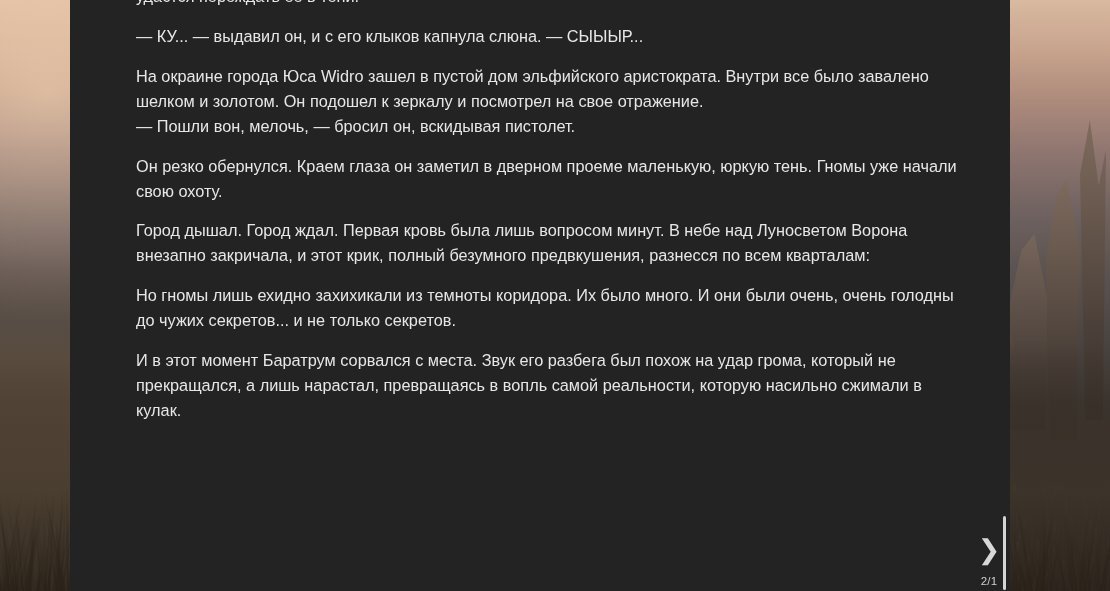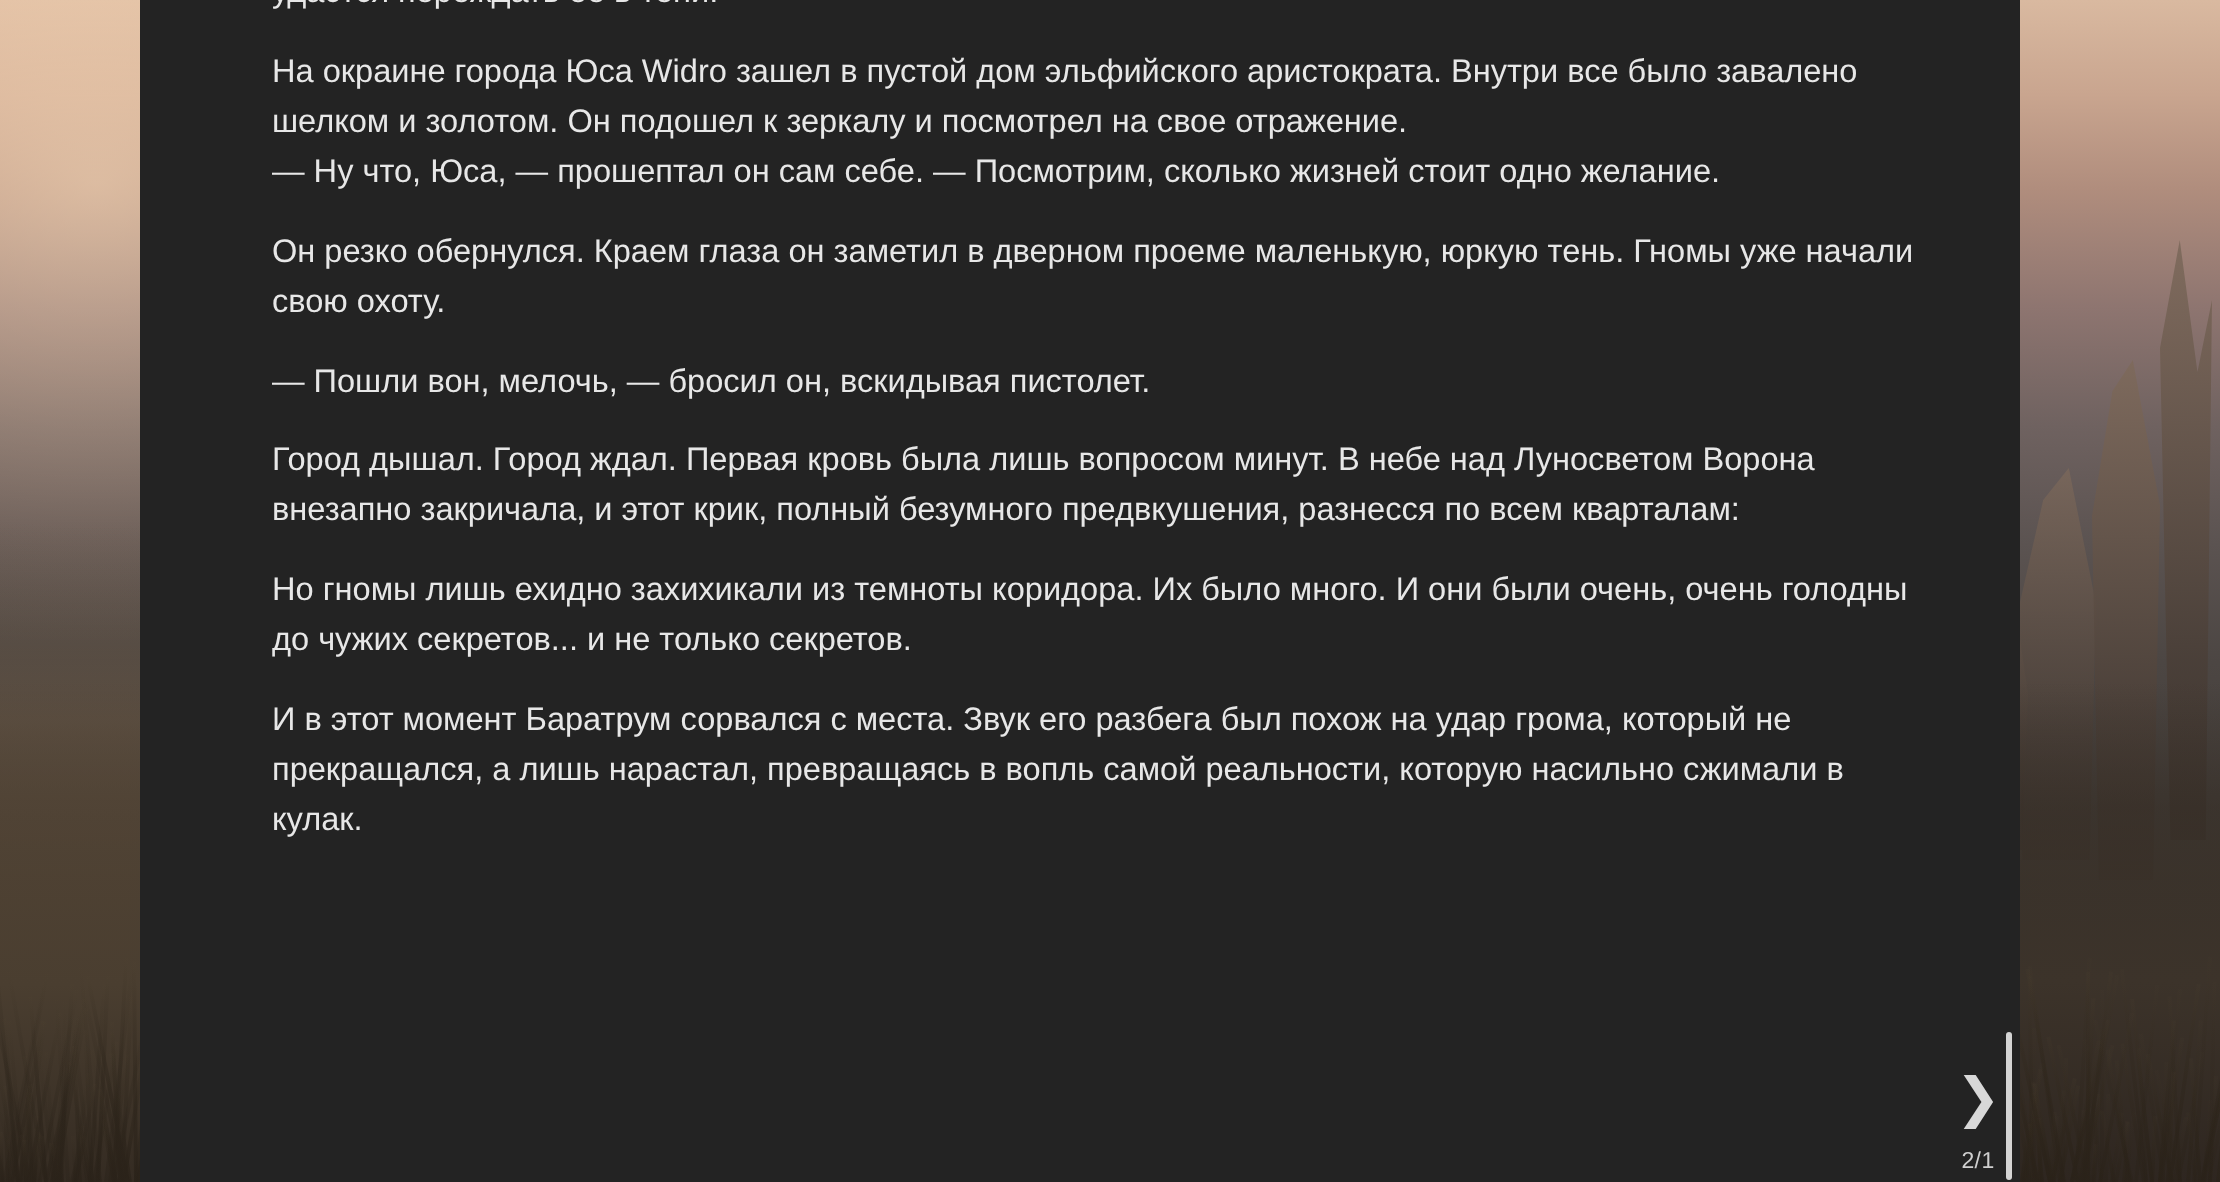--- a/index.html
+++ b/index.html
@@ -313,24 +313,24 @@
       <div class="grass" style="left: 60.2128px; height: 92.5314px; transform: rotate(2.88424deg); opacity: 0.63;"></div>
       <div class="grass" style="left: 1080.22px; height: 97.3408px; transform: rotate(5.27975deg); opacity: 0.49;"></div>
       <div class="grass" style="left: 13.0197px; height: 86.1962px; transform: rotate(10.8133deg); opacity: 0.56;"></div>
       <div class="grass" style="left: 64.0249px; height: 65.1497px; transform: rotate(-8.35256deg); opacity: 0.68;"></div>
     </div>
 </div>
 
 <div id="reader">
   <div id="text-column">
     <p>удастся переждать ее в тени.</p>
+    <p>— КУ... — выдавил он, и с его клыков капнула слюна. — СЫЫЫР...</p>
     <p class="tight">На окраине города Юса Widro зашел в пустой дом эльфийского аристократа. Внутри все было завалено шелком и золотом. Он подошел к зеркалу и посмотрел на свое отражение.</p>
-    <p>— Ну что, Юса, — прошептал он сам себе. — Посмотрим, сколько жизней стоит одно желание.</p>
+    <p>— Пошли вон, мелочь, — бросил он, вскидывая пистолет.</p>
     <p>Он резко обернулся. Краем глаза он заметил в дверном проеме маленькую, юркую тень. Гномы уже начали свою охоту.</p>
-    <p>— Пошли вон, мелочь, — бросил он, вскидывая пистолет.</p>
     <p>Город дышал. Город ждал. Первая кровь была лишь вопросом минут. В небе над Луносветом Ворона внезапно закричала, и этот крик, полный безумного предвкушения, разнесся по всем кварталам:</p>
     <p>Но гномы лишь ехидно захихикали из темноты коридора. Их было много. И они были очень, очень голодны до чужих секретов... и не только секретов.</p>
     <p>И в этот момент Баратрум сорвался с места. Звук его разбега был похож на удар грома, который не прекращался, а лишь нарастал, превращаясь в вопль самой реальности, которую насильно сжимали в кулак.</p>
 
   </div>
 
   <div id="scroll-track"></div>
 
   <div id="pager">
     <div id="next-chevron">❯</div>

